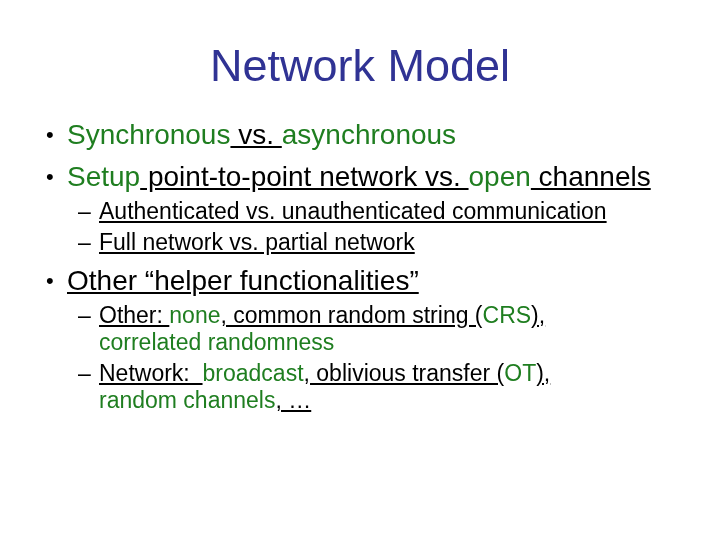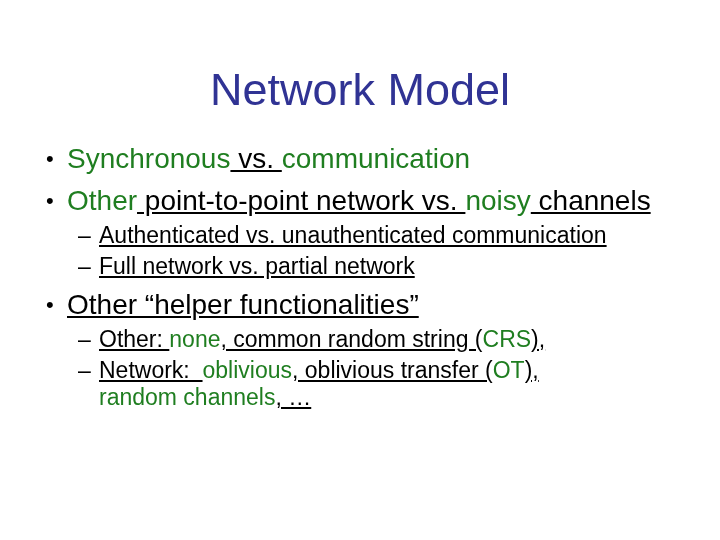--- a/index.html
+++ b/index.html
@@ -8,21 +8,21 @@
     background: #ffffff;
   }
   .slide {
     position: relative;
     width: 720px;
     height: 540px;
     background: var(--bg, #ffffff);
     font-family: "Liberation Sans", sans-serif;
     overflow: hidden;
     box-sizing: border-box;
-    padding-top: 64px;
+    padding-top: 40px;
   }
   .title {
     text-align: center;
     font-size: 45px;
     line-height: 52px;
     font-weight: 400;
     color: var(--title-color, #303394);
     letter-spacing: 0px;
   }
   .content {
@@ -69,40 +69,40 @@
   .run-body  { color: var(--body-color, #000000); text-decoration: underline; }
 </style>
 </head>
 <body>
 
 <div class="slide">
   <div class="title">Network Model</div>
   <div class="content">
       <div class="item l1">
         <span class="marker">•</span>
-        <div class="runs"><span class="run-green">Synchronous</span><span class="run-body"> vs. </span><span class="run-green">communication</span></div>
+        <div class="runs"><span class="run-green">Synchronous</span><span class="run-body"> vs. </span><span class="run-green">asynchronous</span></div>
       </div>
       <div class="item l1">
         <span class="marker">•</span>
-        <div class="runs"><span class="run-green">Other</span><span class="run-body"> point-to-point network vs. </span><span class="run-green">noisy</span><span class="run-body"> channels</span></div>
+        <div class="runs"><span class="run-green">Setup</span><span class="run-body"> point-to-point network vs. </span><span class="run-green">open</span><span class="run-body"> channels</span></div>
       </div>
       <div class="item l2">
         <span class="marker">–</span>
         <div class="runs"><span class="run-body">Authenticated vs. unauthenticated communication</span></div>
       </div>
       <div class="item l2">
         <span class="marker">–</span>
         <div class="runs"><span class="run-body">Full network vs. partial network</span></div>
       </div>
       <div class="item l1">
         <span class="marker">•</span>
         <div class="runs"><span class="run-body">Other “helper functionalities”</span></div>
       </div>
       <div class="item l2">
         <span class="marker">–</span>
-        <div class="runs"><span class="run-body">Other: </span><span class="run-green">none</span><span class="run-body">, common random string (</span><span class="run-green">CRS</span><span class="run-body">),</span><br></div>
+        <div class="runs"><span class="run-body">Other: </span><span class="run-green">none</span><span class="run-body">, common random string (</span><span class="run-green">CRS</span><span class="run-body">),</span><br><span class="run-green">correlated randomness</span></div>
       </div>
       <div class="item l2">
         <span class="marker">–</span>
-        <div class="runs"><span class="run-body">Network:  </span><span class="run-green">oblivious</span><span class="run-body">, oblivious transfer (</span><span class="run-green">OT</span><span class="run-body">),</span><br><span class="run-green">random channels</span><span class="run-body">, …</span></div>
+        <div class="runs"><span class="run-body">Network:  </span><span class="run-green">broadcast</span><span class="run-body">, oblivious transfer (</span><span class="run-green">OT</span><span class="run-body">),</span><br><span class="run-green">random channels</span><span class="run-body">, …</span></div>
       </div>
     </div>
 </div>
 
 </body></html>

